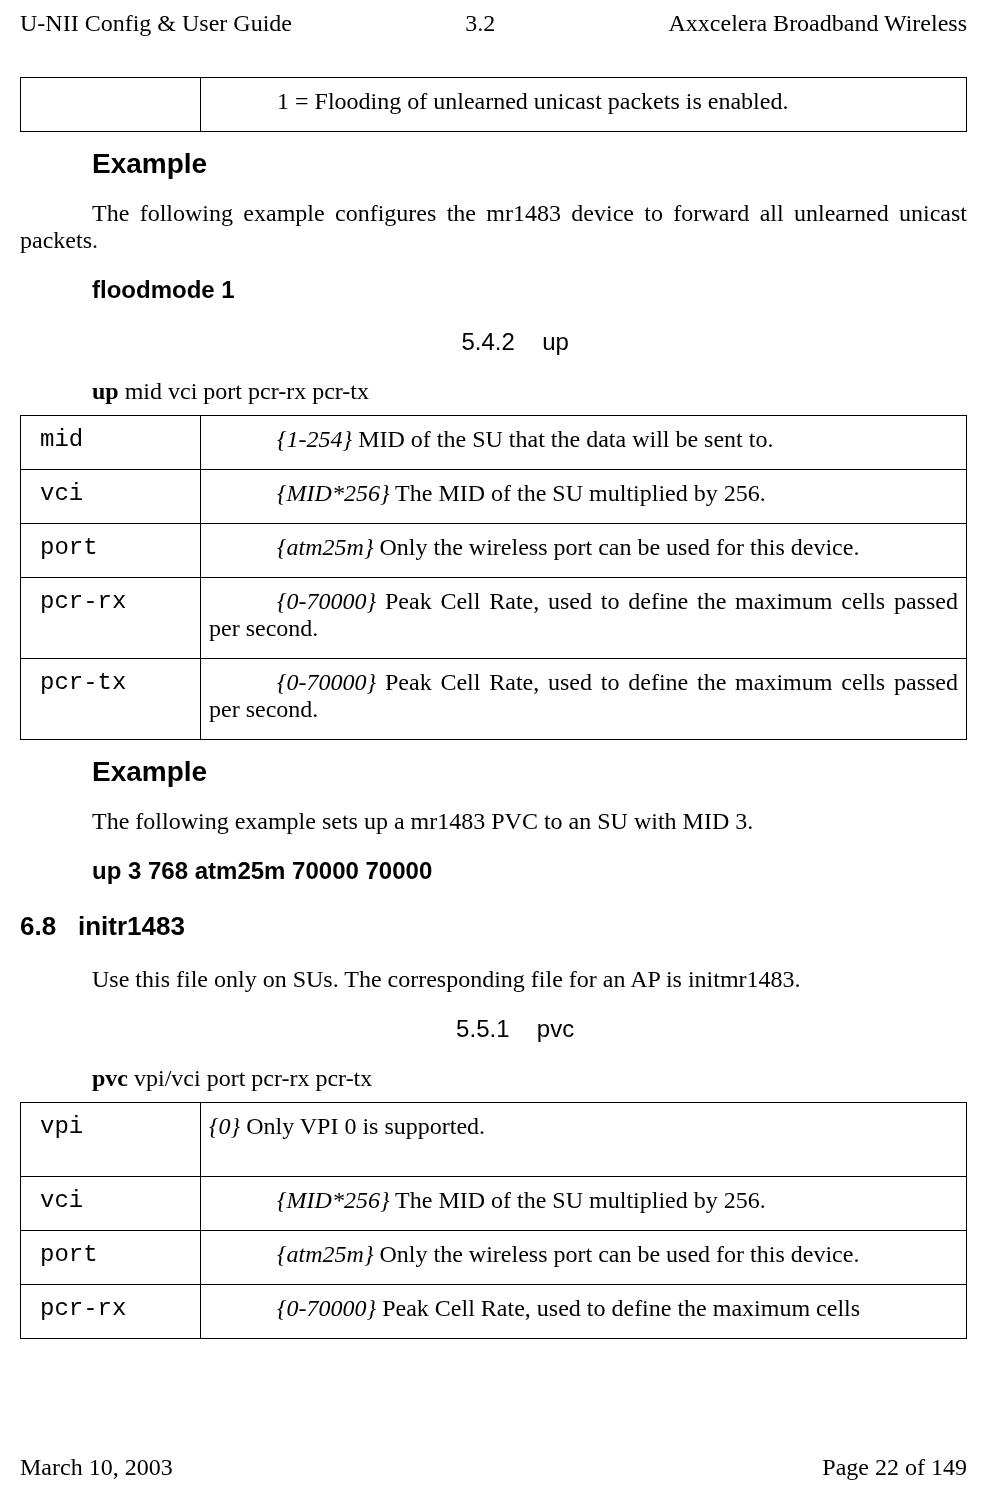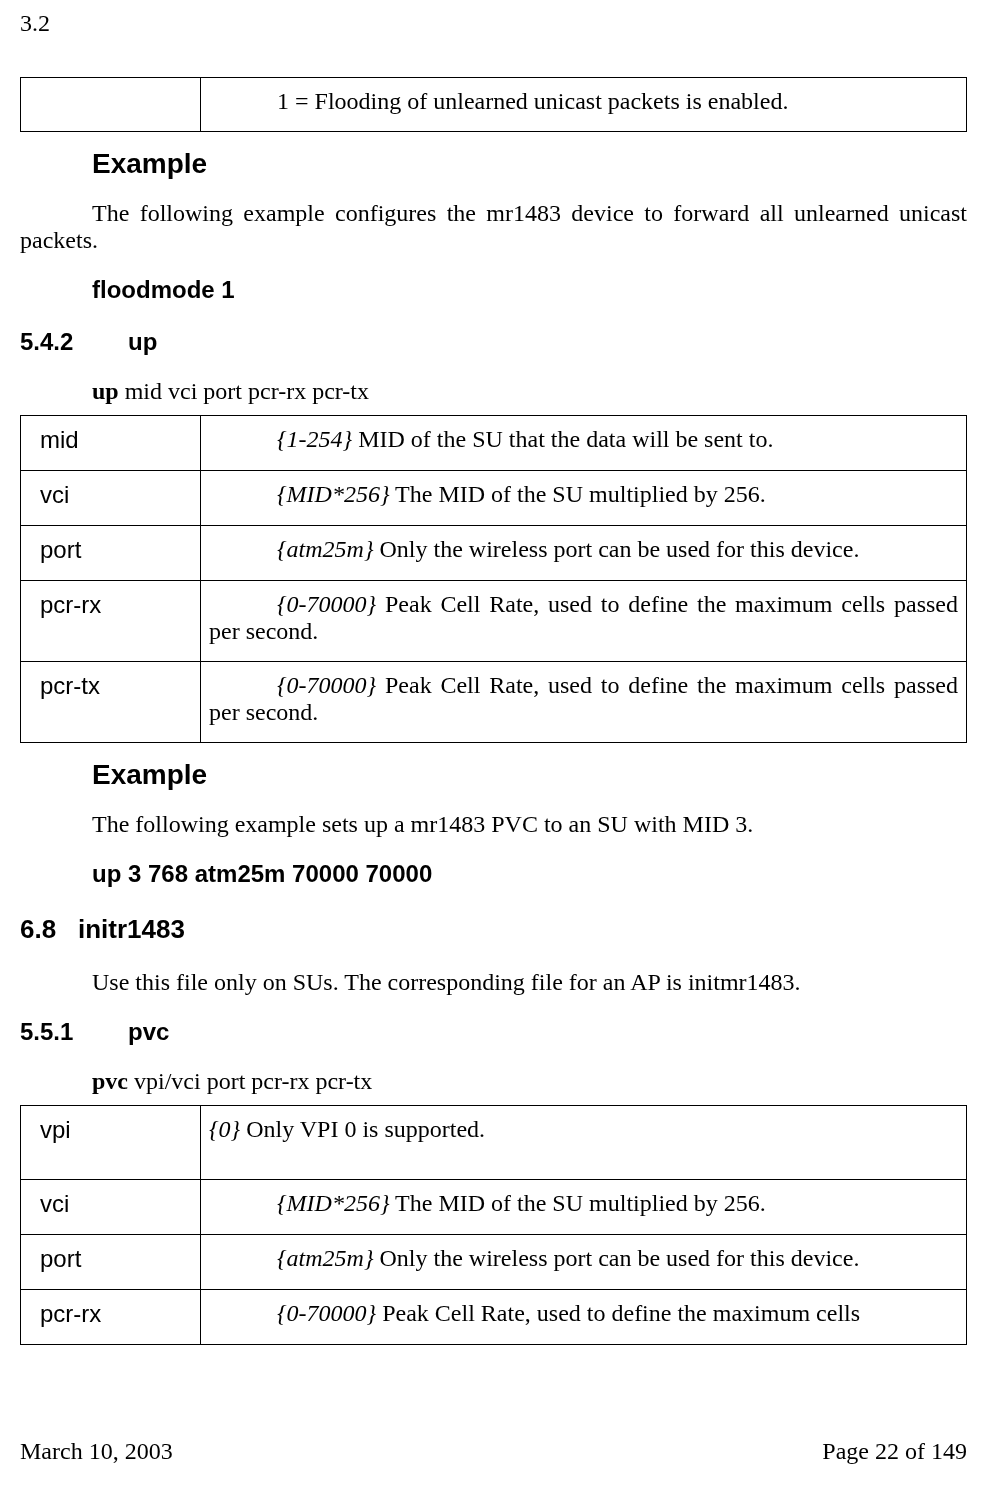--- a/index.html
+++ b/index.html
@@ -15,21 +15,21 @@
     padding: 10px 20px 0 20px;
   }
   .header {
     display: flex;
     justify-content: space-between;
     margin-bottom: 40px;
     font-family: "Times New Roman", Times, serif;
   }
   .footer {
     position: absolute;
-    bottom: 28px;
+    bottom: 12px;
     left: 20px;
     right: 20px;
     display: flex;
     justify-content: space-between;
     font-family: "Times New Roman", Times, serif;
   }
   .italic { font-style: italic; }
 
   table.param {
     border-collapse: collapse;
@@ -38,21 +38,21 @@
     font-size: 24px;
     border-radius: 12px;
   }
   table.param td {
     border: 1px solid #000;
     padding: 10px 8px 16px 8px;
     vertical-align: top;
   }
   table.param td.key {
     width: 152px;
-    font-family: Liberation Sans, sans-serif;
+    font-family: Liberation Mono, monospace;
     padding-left: 19px;
   }
   table.param td.desc {
     font-family: "Times New Roman", Times, serif;
     text-align: justify;
   }
   .desc .lead-indent::before {
     content: "";
     display: inline-block;
     width: 68px;
@@ -82,44 +82,47 @@
     font-weight: bold;
   }
   .syntax {
     margin: 0 0 10px 72px;
     font-family: "Times New Roman", Times, serif;
   }
   .syntax .kw { font-weight: bold; }
 
   .sec-h3 {
     font-family: Arial, Helvetica, sans-serif;
-    font-weight: bold;
+    font-weight: normal;
     font-size: 24px;
-    margin: 22px 0 22px 0;
+    margin: 22px 0 22px 16px;
+    text-align: center;
   }
   .sec-h3 .num { display:inline-block; width: 108px; }
 
   .sec-h2 {
     font-family: Arial, Helvetica, sans-serif;
     font-weight: bold;
     font-size: 26px;
     margin: 26px 0 24px 0;
   }
   .sec-h2 .num { display:inline-block; width: 58px; }
 
   .body-para {
     margin: 0 0 22px 72px;
     font-family: "Times New Roman", Times, serif;
   }
 </style>
 </head>
 <body>
 
 <div class="header">
+  <span>U-NII Config &amp; User Guide</span>
   <span>3.2</span>
+  <span>Axxcelera Broadband Wireless</span>
 </div>
 
 <table class="param">
   <tbody>
       <tr>
     <td class="key"></td>
     <td class="desc">
       <span class="lead-indent">1 = Flooding of unlearned unicast packets is enabled.</span>
     </td>
   </tr>

